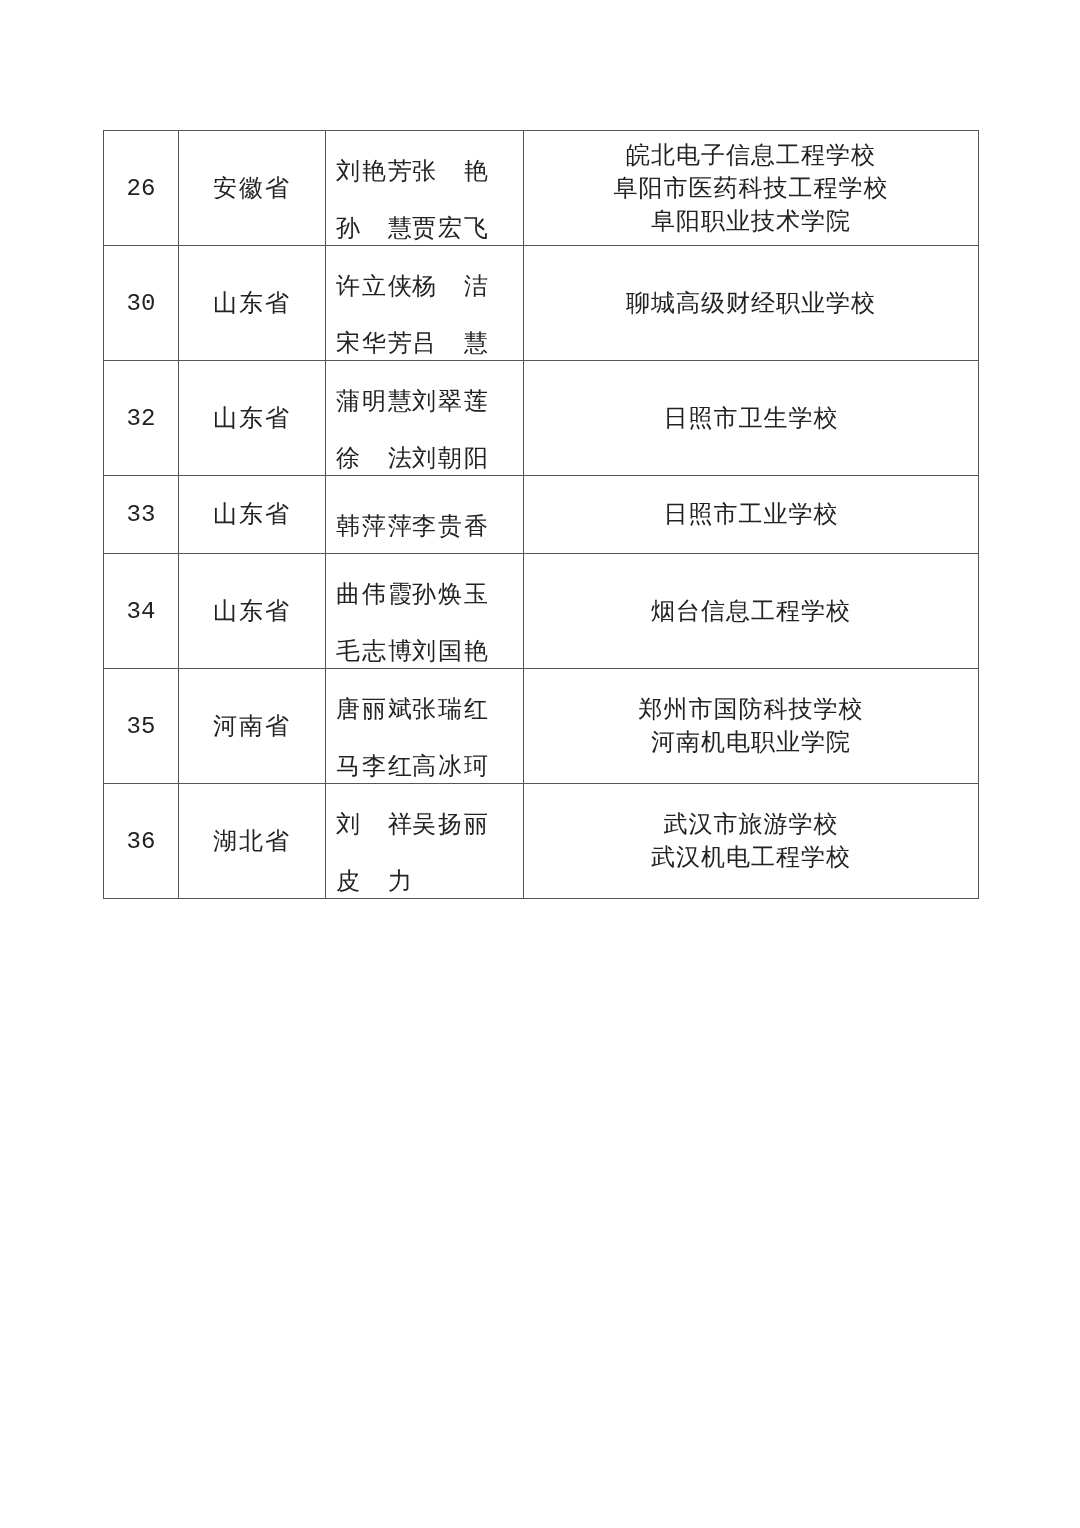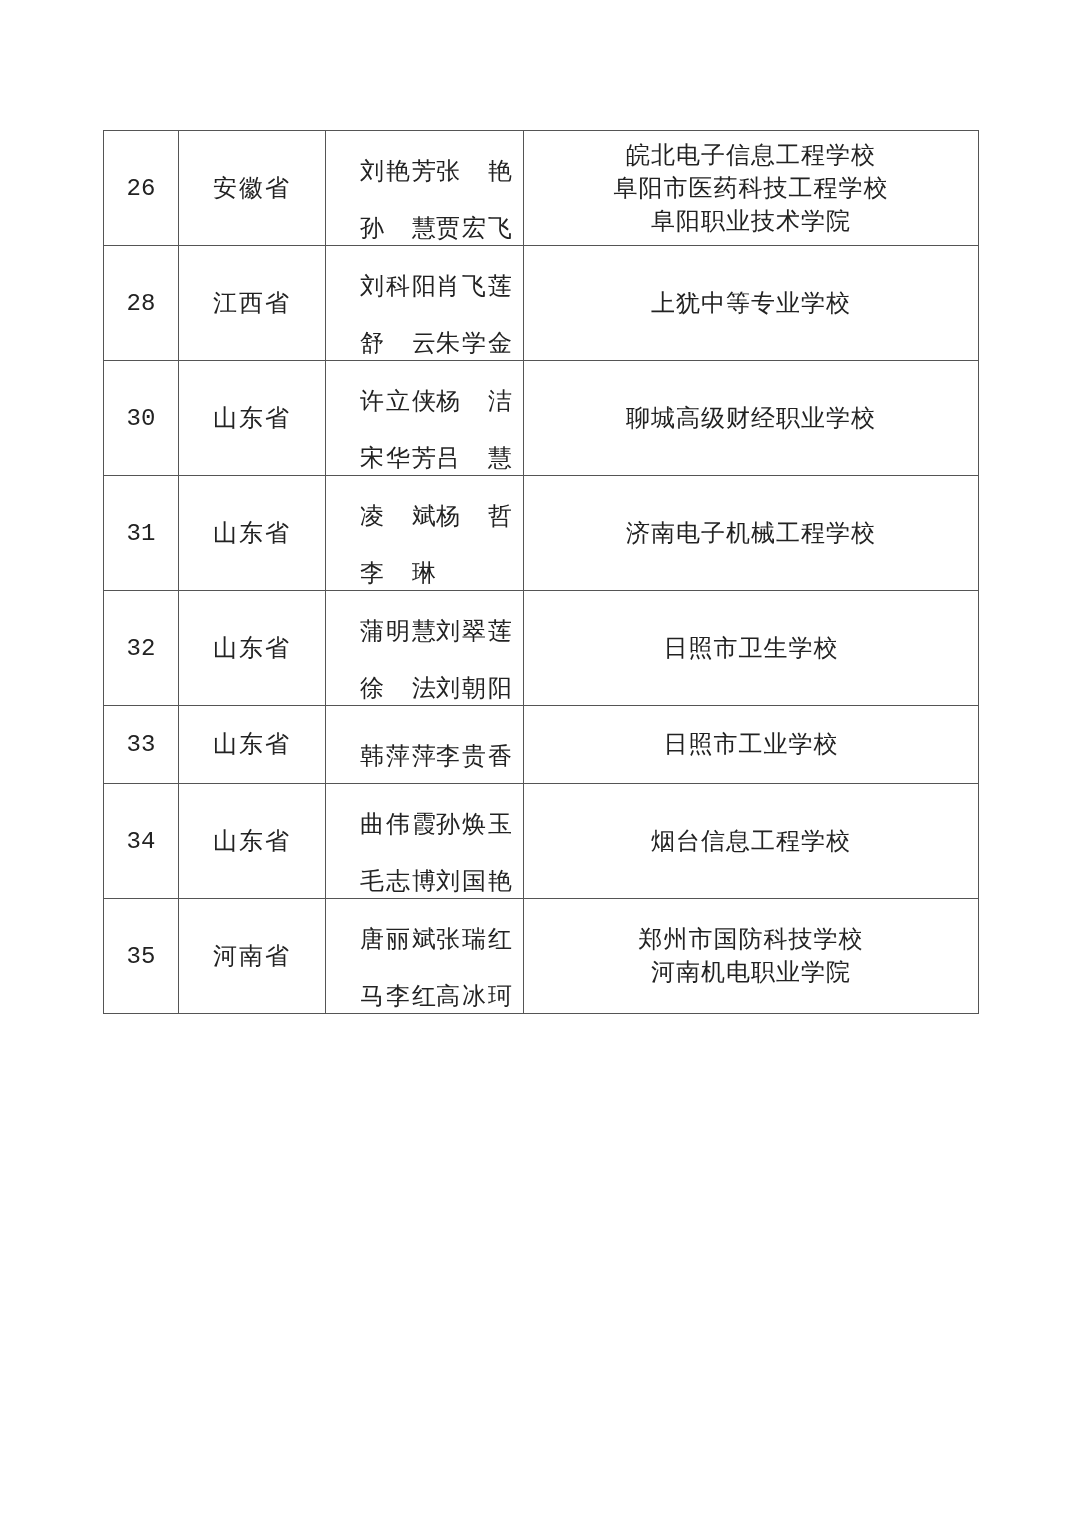--- a/index.html
+++ b/index.html
@@ -51,21 +51,21 @@
     }
     td.prov {
       letter-spacing: 2px;
     }
     td.names {
       text-align: left;
       padding-left: 10px !important;
     }
     .name-line {
       display: flex;
-      justify-content: flex-end;
+      justify-content: flex-start;
       width: 176px;
       height: 33px;
       line-height: 33px;
       white-space: nowrap;
       margin-top: 24px;
     }
     .name {
       display: inline-block;
       width: 76px;
       text-align: justify;
@@ -105,71 +105,37 @@
               <span class="name">贾宏飞</span>
             </div>
           </td>
           <td class="school">
             <span class="school-line">皖北电子信息工程学校</span>
             <span class="school-line">阜阳市医药科技工程学校</span>
             <span class="school-line">阜阳职业技术学院</span>
           </td>
         </tr>
         <tr class="row">
-          <td class="num">28</td>
-          <td class="prov">江西省</td>
-          <td class="names">
-            <div class="name-line">
-              <span class="name">刘科阳</span>
-              <span class="name">肖飞莲</span>
-            </div>
-            <div class="name-line">
-              <span class="name">舒　云</span>
-              <span class="name">朱学金</span>
-            </div>
-          </td>
-          <td class="school">
-            <span class="school-line">上犹中等专业学校</span>
-          </td>
-        </tr>
-        <tr class="row">
           <td class="num">30</td>
           <td class="prov">山东省</td>
           <td class="names">
             <div class="name-line">
               <span class="name">许立侠</span>
               <span class="name">杨　洁</span>
             </div>
             <div class="name-line">
               <span class="name">宋华芳</span>
               <span class="name">吕　慧</span>
             </div>
           </td>
           <td class="school">
             <span class="school-line">聊城高级财经职业学校</span>
           </td>
         </tr>
         <tr class="row">
-          <td class="num">31</td>
-          <td class="prov">山东省</td>
-          <td class="names">
-            <div class="name-line">
-              <span class="name">凌　斌</span>
-              <span class="name">杨　哲</span>
-            </div>
-            <div class="name-line">
-              <span class="name">李　琳</span>
-              <span class="name empty"></span>
-            </div>
-          </td>
-          <td class="school">
-            <span class="school-line">济南电子机械工程学校</span>
-          </td>
-        </tr>
-        <tr class="row">
           <td class="num">32</td>
           <td class="prov">山东省</td>
           <td class="names">
             <div class="name-line">
               <span class="name">蒲明慧</span>
               <span class="name">刘翠莲</span>
             </div>
             <div class="name-line">
               <span class="name">徐　法</span>
               <span class="name">刘朝阳</span>
@@ -218,17 +184,35 @@
               <span class="name">张瑞红</span>
             </div>
             <div class="name-line">
               <span class="name">马李红</span>
               <span class="name">高冰珂</span>
             </div>
           </td>
           <td class="school">
             <span class="school-line">郑州市国防科技学校</span>
             <span class="school-line">河南机电职业学院</span>
+          </td>
+        </tr>
+        <tr class="row">
+          <td class="num">36</td>
+          <td class="prov">湖北省</td>
+          <td class="names">
+            <div class="name-line">
+              <span class="name">刘　祥</span>
+              <span class="name">吴扬丽</span>
+            </div>
+            <div class="name-line">
+              <span class="name">皮　力</span>
+              <span class="name empty"></span>
+            </div>
+          </td>
+          <td class="school">
+            <span class="school-line">武汉市旅游学校</span>
+            <span class="school-line">武汉机电工程学校</span>
           </td>
         </tr>
       </tbody>
   </table>
 </div>
 
 </body></html>

